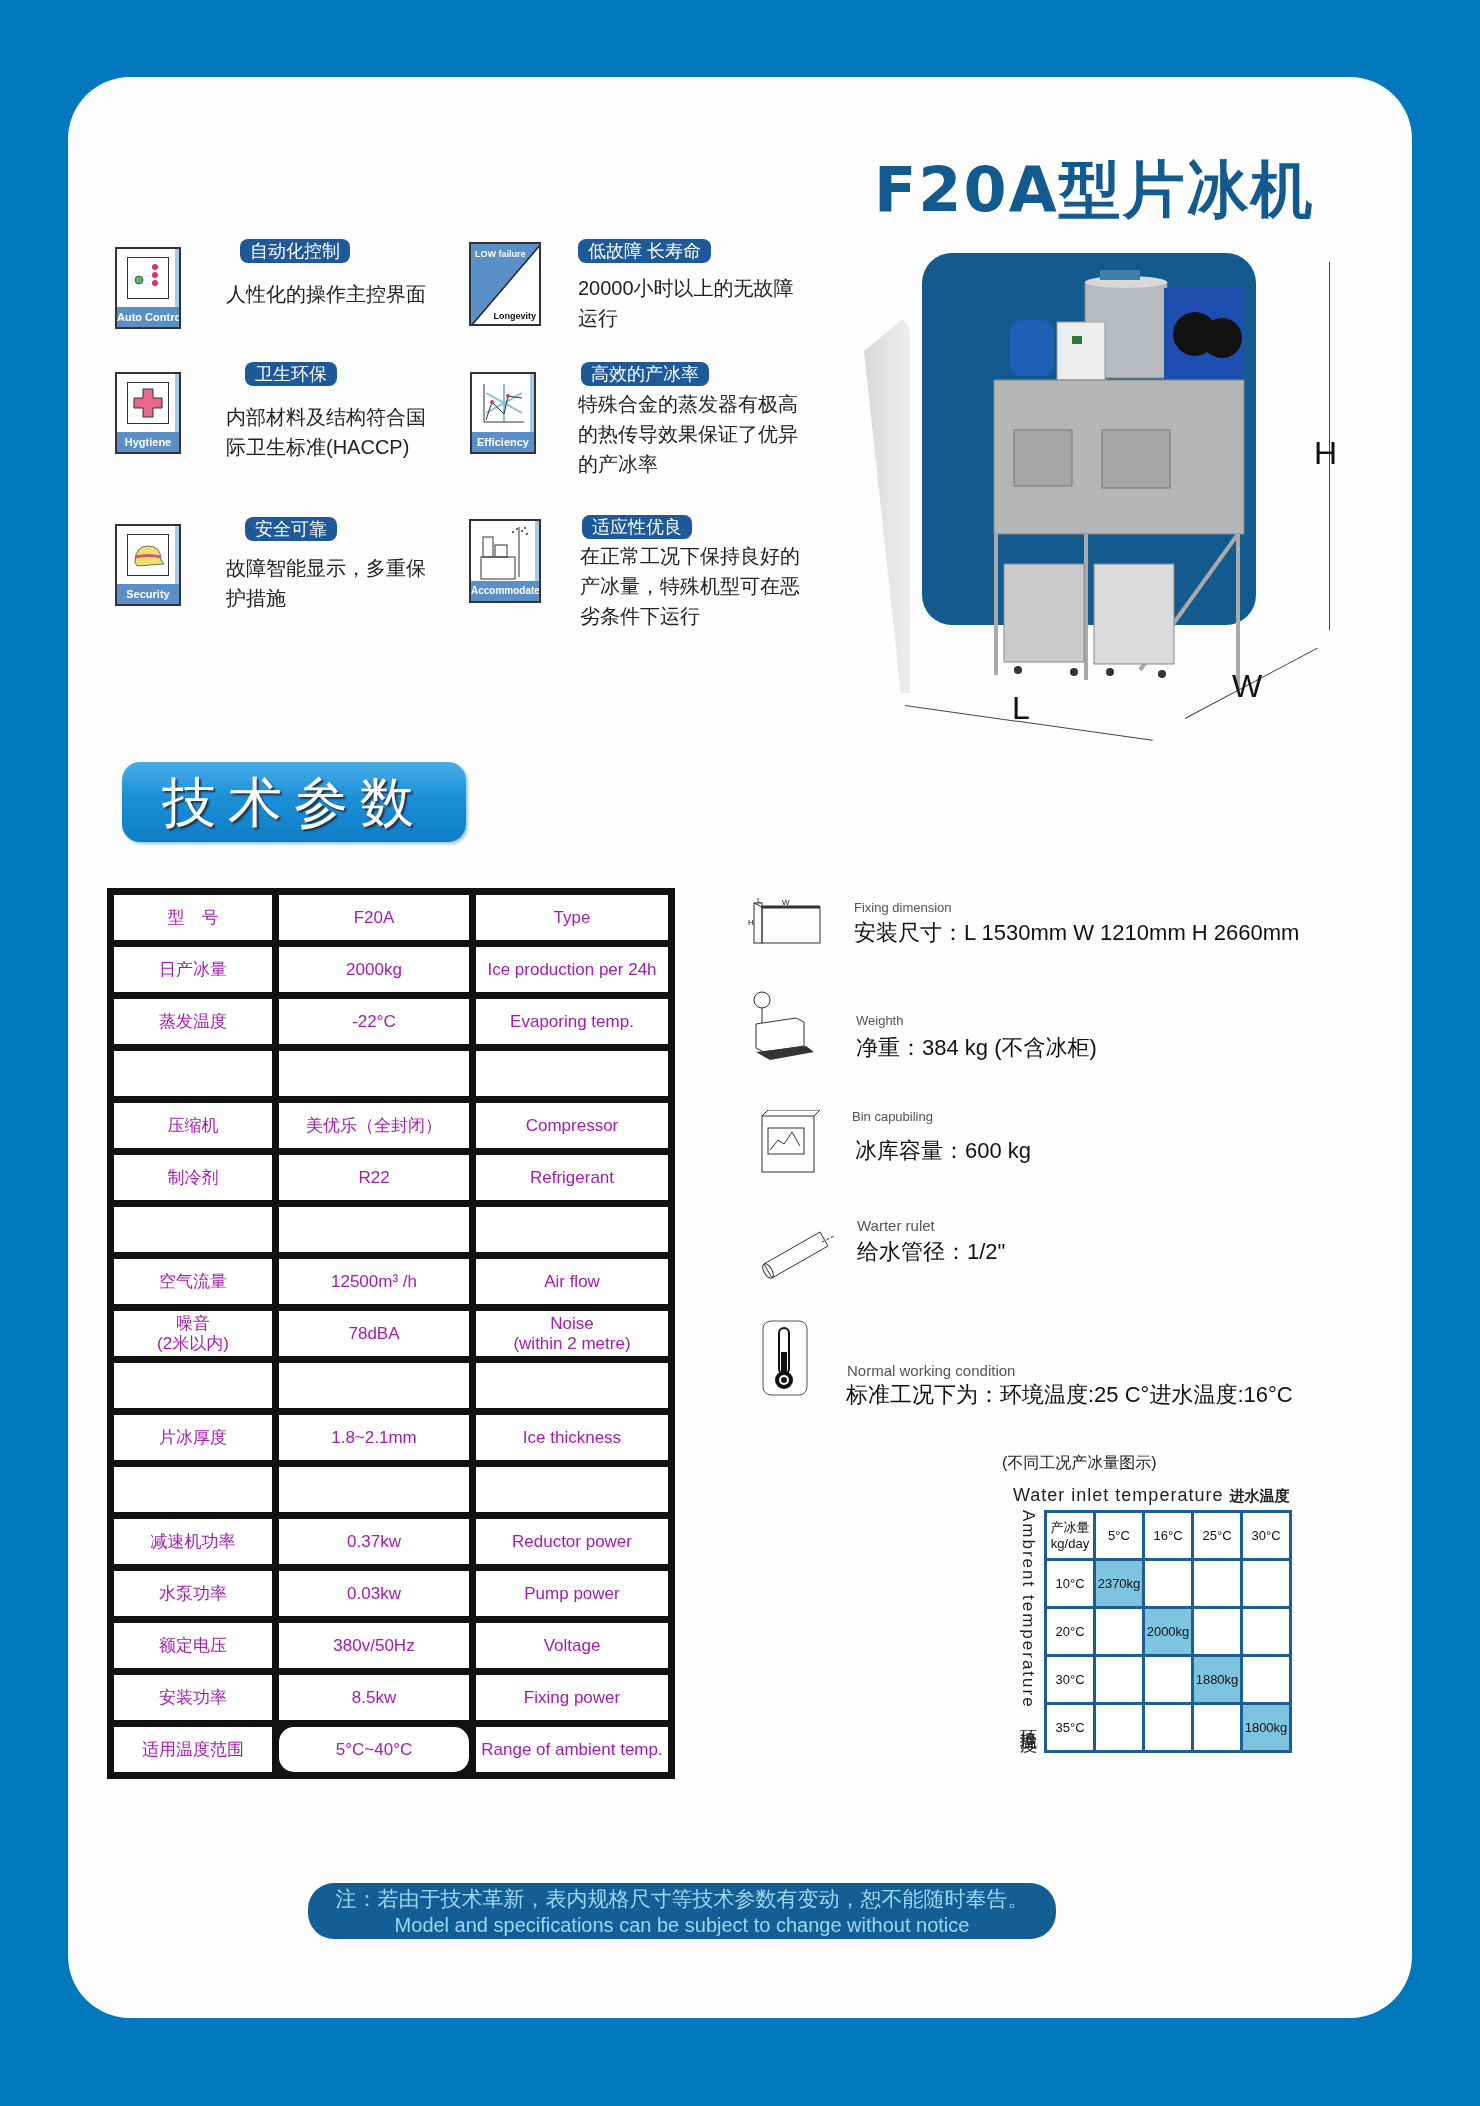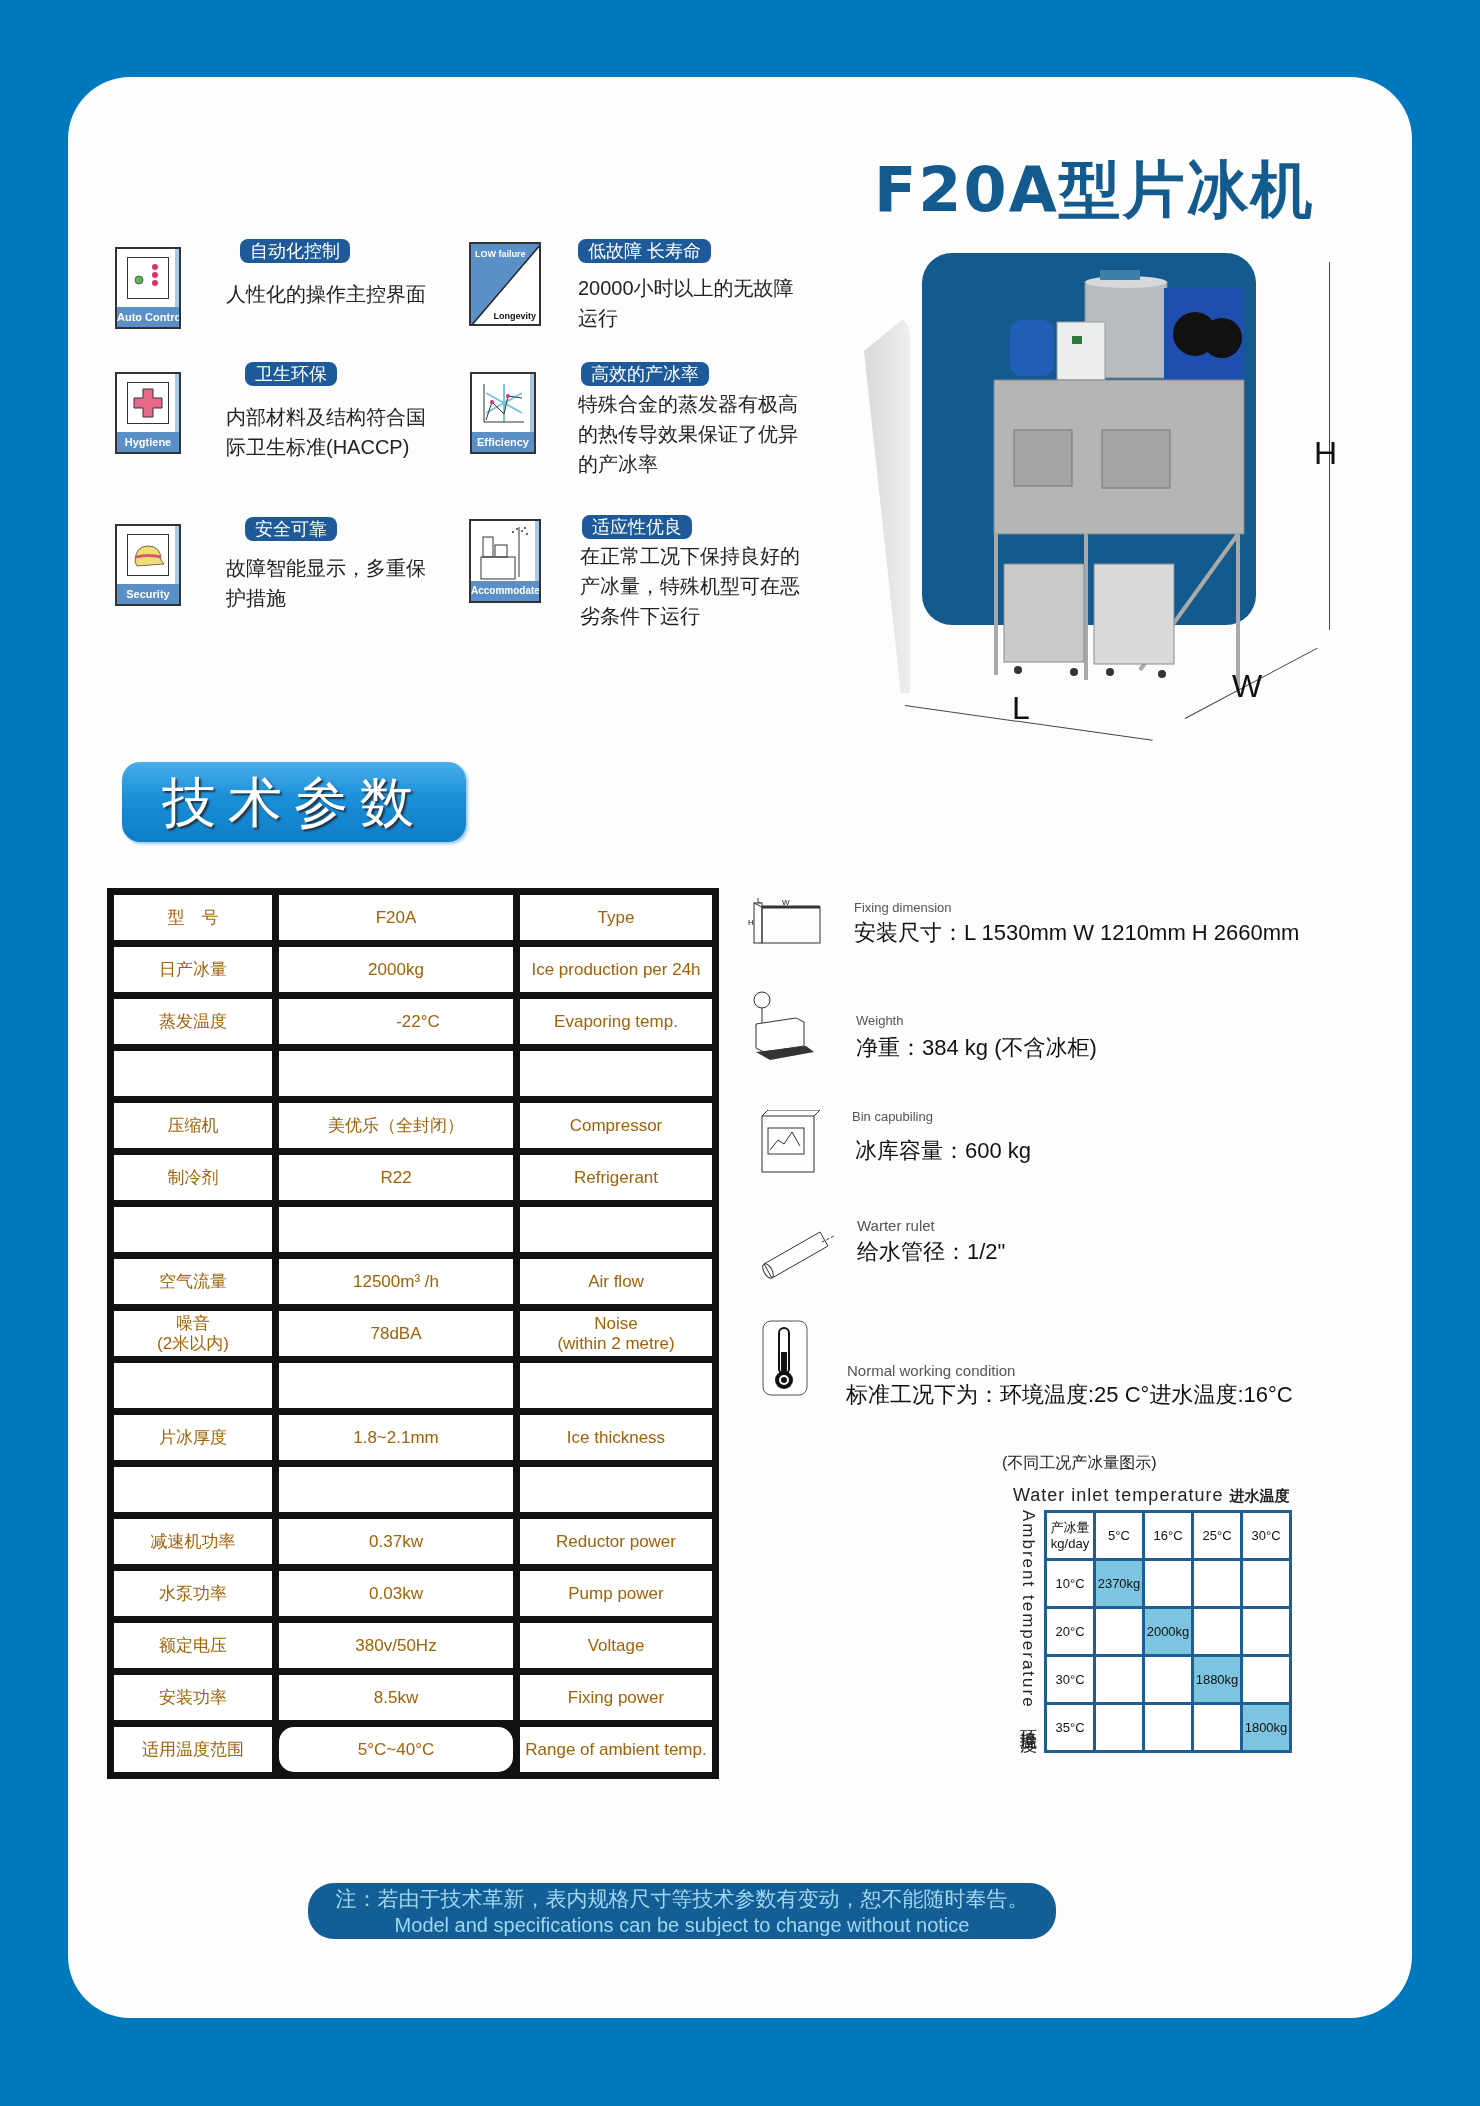--- a/index.html
+++ b/index.html
@@ -58,21 +58,21 @@
     color:#fff; font-size:54px; text-align:center; line-height:80px; letter-spacing:12px;
     text-shadow:2px 2px 2px #234;
   }
 
   
   .spec-table {
     position:absolute; left:107px; top:888px; border-collapse:separate; border-spacing:7px;
     background:#111; padding:0;
   }
   .spec-table td {
-    background:#fff; height:45px; text-align:center; font-size:17px; color:#a16207;
+    background:#fff; height:45px; text-align:center; font-size:17px; color:#a21caf;
     padding:0; vertical-align:middle; line-height:20px;
   }
   .spec-table td.c1 { width:158px; }
   .spec-table td.c2 { width:190px; }
   .spec-table td.c3 { width:192px; }
 
   
   .info-small { position:absolute; font-size:13px; color:#555; white-space:nowrap; }
   .info-main { position:absolute; font-size:22px; color:#111; white-space:nowrap; }
 
@@ -280,21 +280,21 @@
         <td class="c2" style="white-space: pre-line;">F20A</td>
         <td class="c3" style="white-space: pre-line;">Type</td>
       </tr>
       <tr>
         <td class="c1" style="white-space: pre-line;">日产冰量</td>
         <td class="c2" style="white-space: pre-line;">2000kg</td>
         <td class="c3" style="white-space: pre-line;">Ice production per 24h</td>
       </tr>
       <tr>
         <td class="c1" style="white-space: pre-line;">蒸发温度</td>
-        <td class="c2" style="white-space: pre-line; padding-left: 44px;">-22°C</td>
+        <td class="c2" style="white-space: pre-line;">-22°C</td>
         <td class="c3" style="white-space: pre-line;">Evaporing temp.</td>
       </tr>
       <tr>
         <td class="c1" style="white-space: pre-line;"></td>
         <td class="c2" style="white-space: pre-line;"></td>
         <td class="c3" style="white-space: pre-line;"></td>
       </tr>
       <tr>
         <td class="c1" style="white-space: pre-line;">压缩机</td>
         <td class="c2" style="white-space: pre-line;">美优乐（全封闭）</td>

